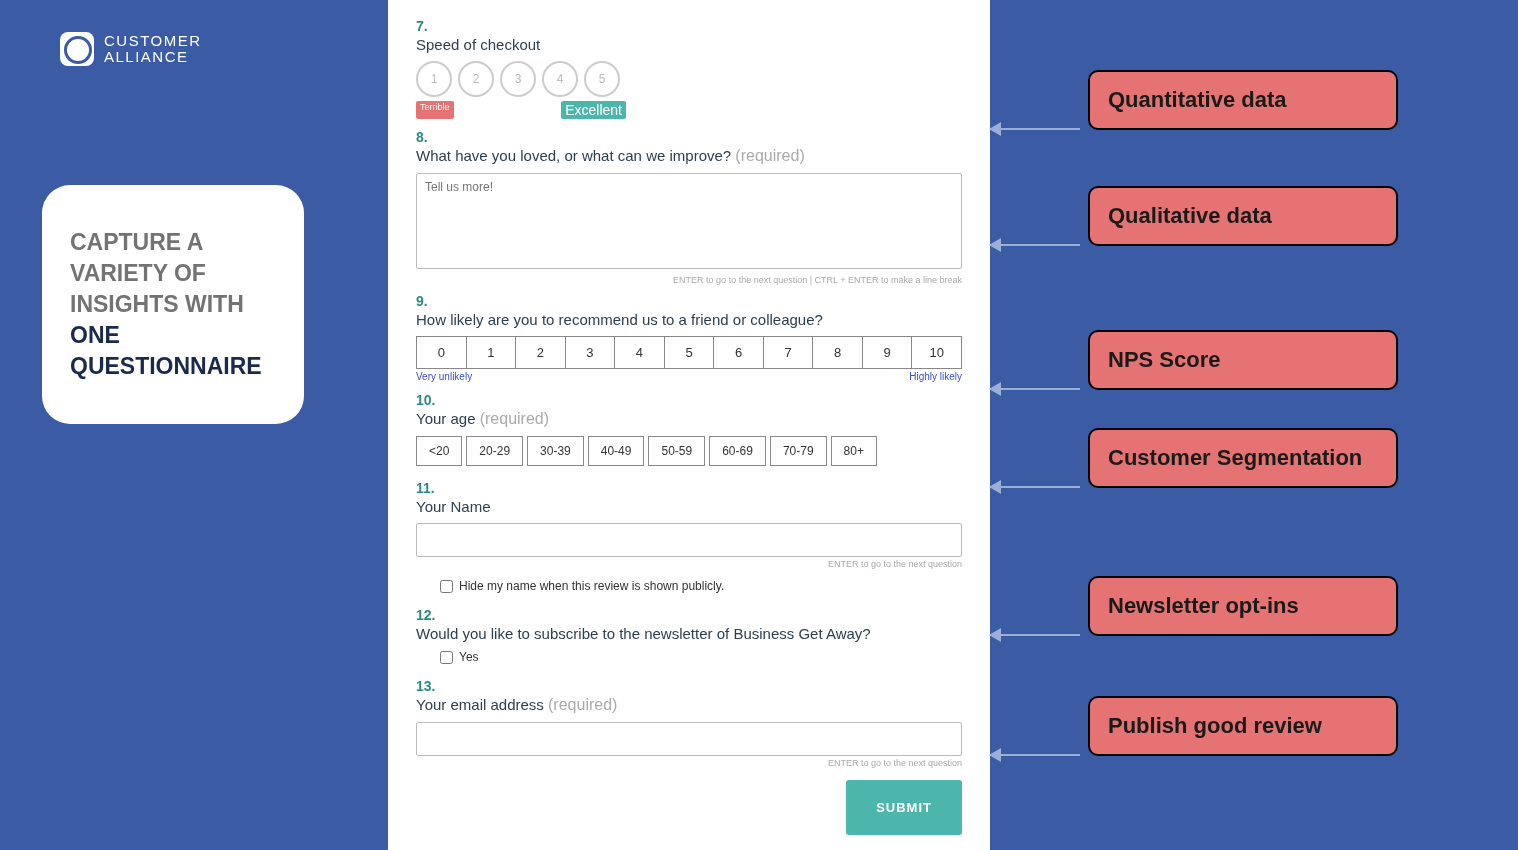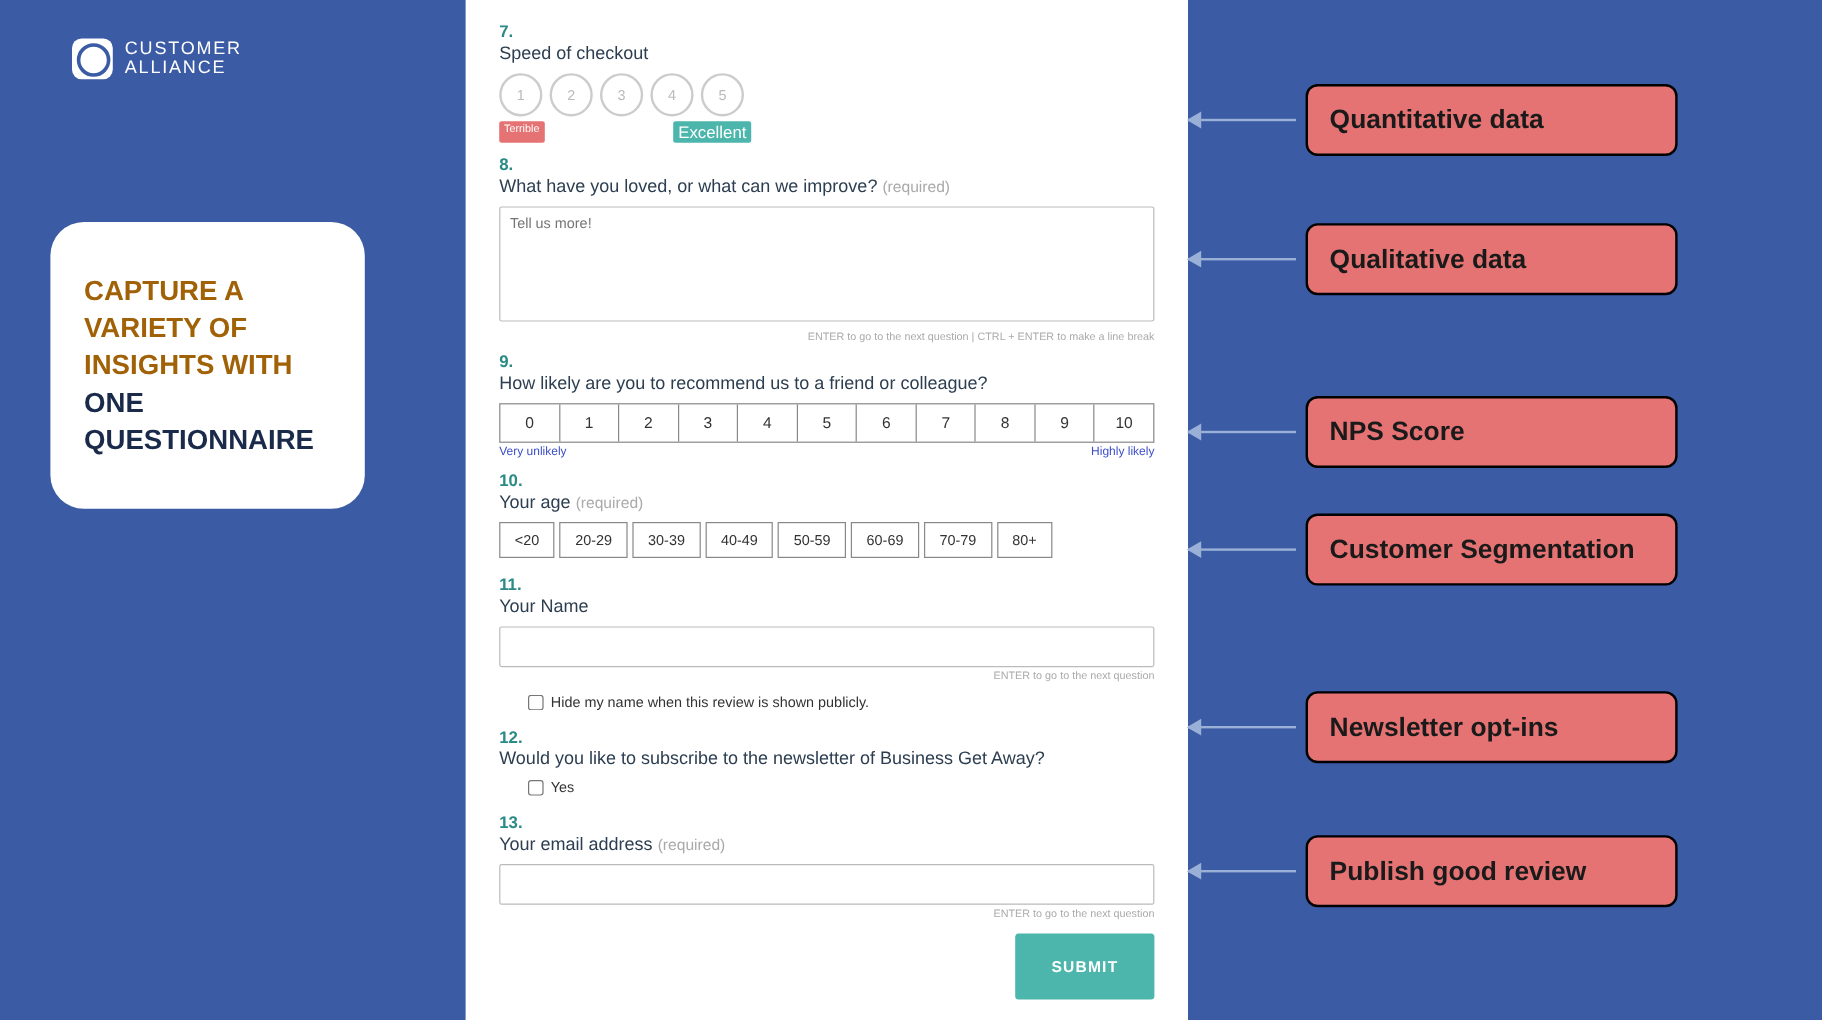--- a/index.html
+++ b/index.html
@@ -46,21 +46,21 @@
   .caption-card {
     position: absolute;
     top: 185px;
     left: 42px;
     width: 262px;
     background: #fff;
     border-radius: 28px;
     padding: 42px 28px;
   }
   .caption-red {
-    color: #a16207;
+    color: #737373;
     font-weight: 800;
     font-size: 23px;
     line-height: 1.35;
   }
   .caption-dark {
     color: #1a2a4a;
     font-weight: 800;
     font-size: 23px;
     line-height: 1.35;
   }
@@ -80,21 +80,21 @@
     margin-top: 6px;
   }
   .q-title {
     color: #2c3e50;
     font-size: 15px;
     margin-top: 2px;
     margin-bottom: 8px;
   }
   .req {
     color: #aaa;
-    font-size: 13px;
+    font-size: 16px;
   }
   .rating-row {
     display: flex;
     gap: 6px;
   }
   .rating-circle {
     width: 36px;
     height: 36px;
     border: 2px solid #ccc;
     border-radius: 50%;
@@ -213,21 +213,21 @@
   .callouts {
     position: absolute;
     left: 990px;
     top: 0;
     width: 520px;
     height: 850px;
   }
   .callout {
     position: absolute;
     display: flex;
-    align-items: center;
+    align-items: flex-end;
   }
   .arrow {
     width: 90px;
     height: 2px;
     background: #9bb0d6;
     position: relative;
     margin-right: 8px;
   }
   .arrow::before {
     content: "";

